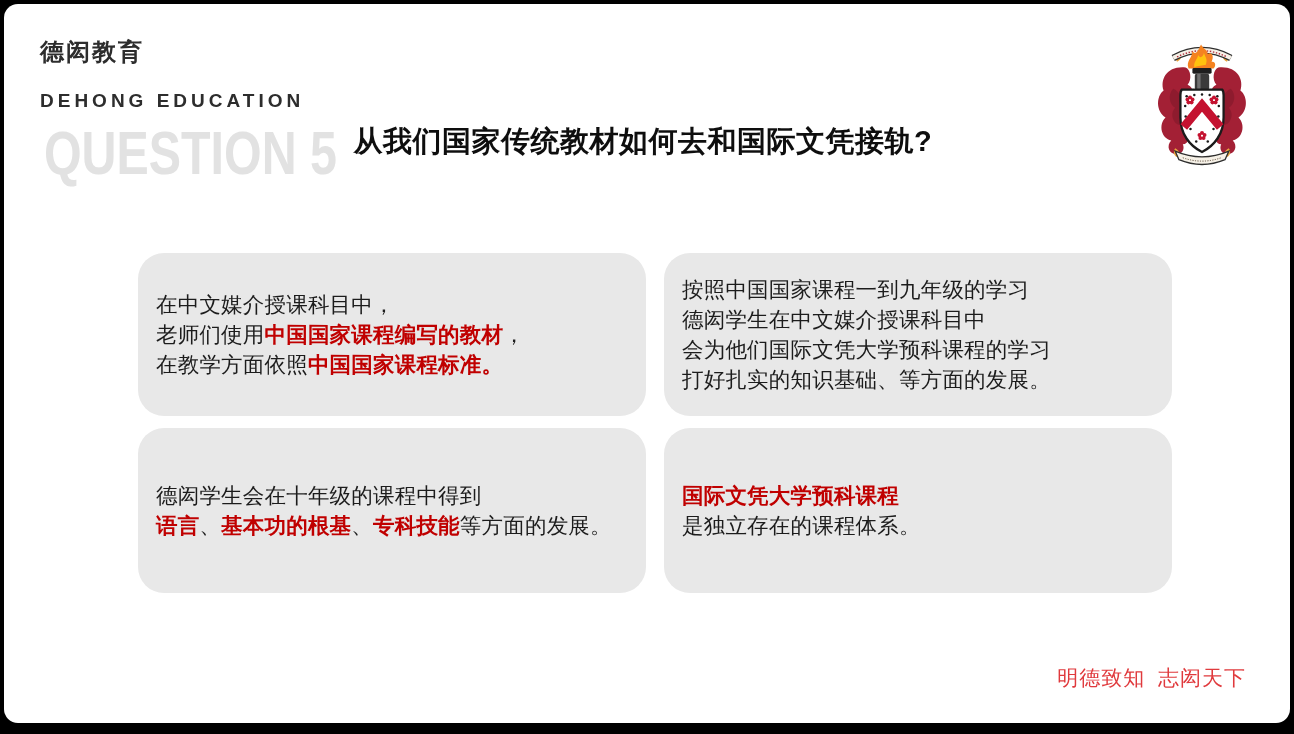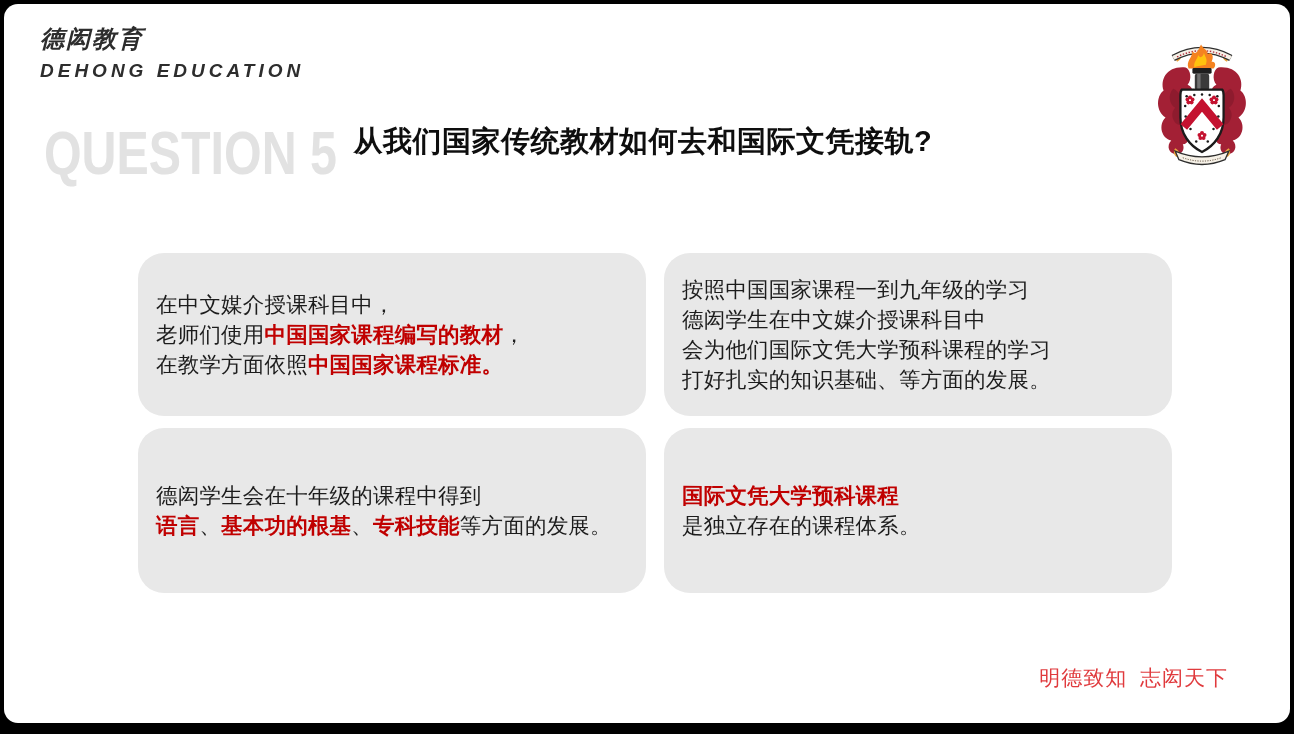--- a/index.html
+++ b/index.html
@@ -5,26 +5,26 @@
   * { margin: 0; padding: 0; box-sizing: border-box; }
   html, body { width: 1294px; height: 734px; background: #000; overflow: hidden; }
   body { font-family: "Liberation Sans", "DejaVu Sans", sans-serif; position: relative; }
 
   .slide {
     position: absolute; left: 4px; top: 4px; right: 4px; bottom: 11px;
     background: #ffffff; border-radius: 14px; overflow: hidden;
   }
 
   
-  .brand { position: absolute; left: 36px; top: 19px; font-style: italic; }
+  .brand { position: absolute; left: 36px; top: 32px; }
   .brand-zh {
     font-size: 24px; font-weight: bold; color: #2d2d2d; letter-spacing: 2px;
   }
   .brand-en {
-    margin-top: 5px; font-size: 19px; font-weight: bold; color: #2d2d2d; letter-spacing: 4px;
+    margin-top: 22px; font-size: 19px; font-weight: bold; color: #2d2d2d; letter-spacing: 4px;
   }
 
   
   .question-row {
     position: absolute; left: 40px; top: 118px; height: 72px;
     display: flex; align-items: flex-start; white-space: nowrap;
   }
   .q-label {
     font-size: 62px; font-weight: 800; color: var(--label-gray, #E2E2E2);
     letter-spacing: 0px; transform: scaleX(0.78); transform-origin: left center;
@@ -48,21 +48,21 @@
     border-radius: 26px;
     display: flex; flex-direction: column; justify-content: center;
     padding: 0 16px 0 18px;
     font-size: 21.5px; line-height: 30px; color: #1c1c1c;
     letter-spacing: 0.2px;
   }
   .card .em { color: var(--em-red, #C00000); font-weight: bold; }
 
   
   .footer {
-    position: absolute; right: 62px; top: 660px;
+    position: absolute; right: 44px; top: 660px;
     font-size: 21px; color: var(--footer-red, #E03A3D);
     letter-spacing: 1px; word-spacing: 6px;
   }
 
   
   .crest { position: absolute; right: 40px; top: 32px; width: 96px; height: 136px; }
 </style>
 </head>
 <body>
 

